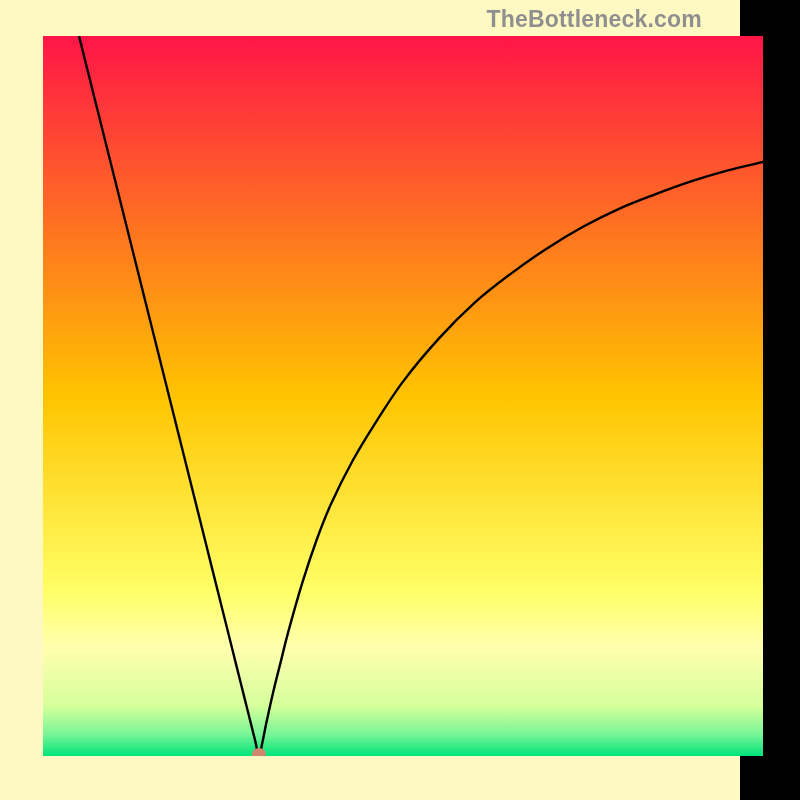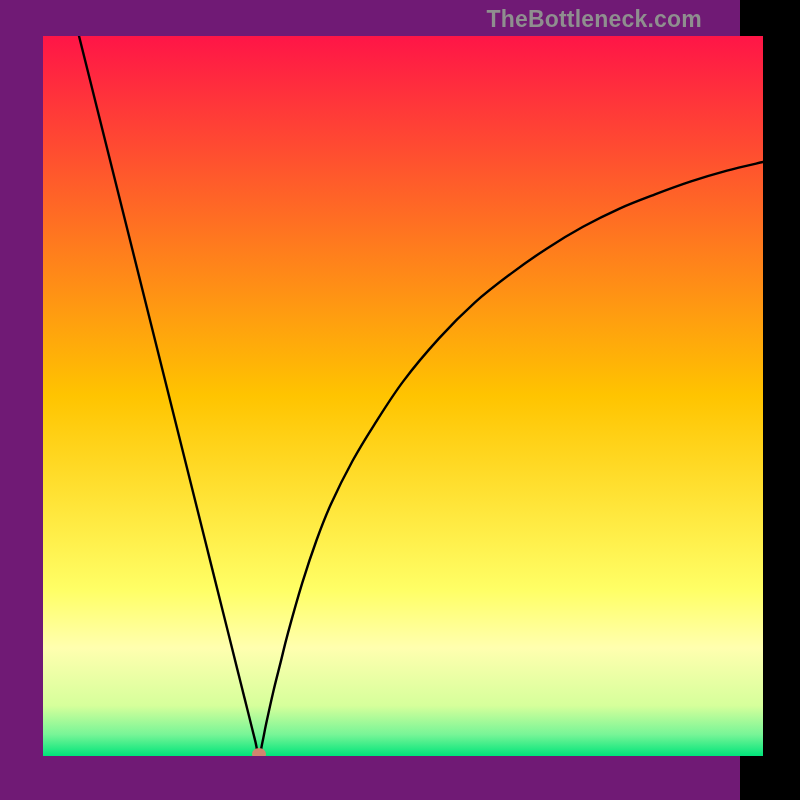--- a/index.html
+++ b/index.html
@@ -9,21 +9,21 @@
     height: 800px;
     background: #000;
     overflow: hidden;
   }
   .frame {
     position: absolute;
     left: 0;
     top: 0;
     width: 740px;
     height: 800px;
-    background: #701a75;
+    background: #fef9c3;
   }
   .plot-area {
     position: absolute;
     left: 43px;
     top: 36px;
     width: 720px;
     height: 720px;
     overflow: hidden;
   }
   .watermark {

